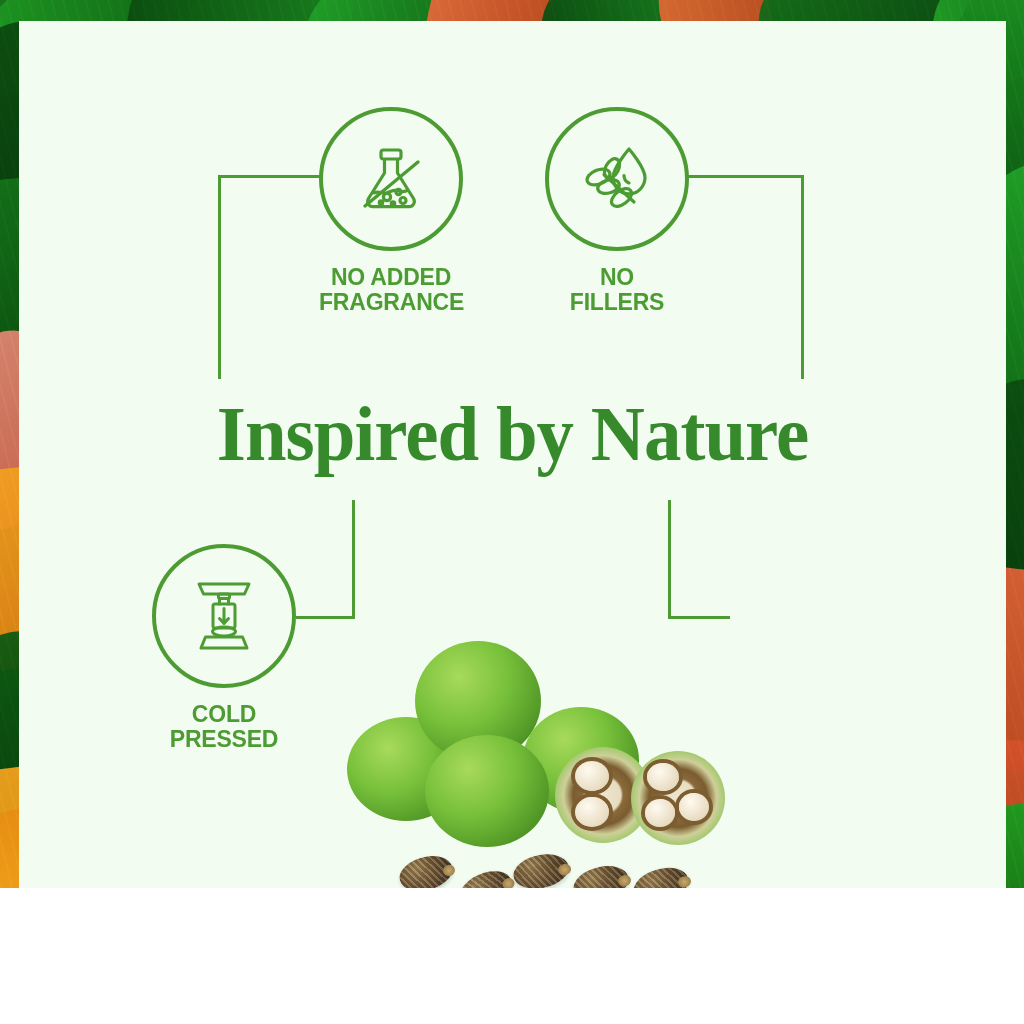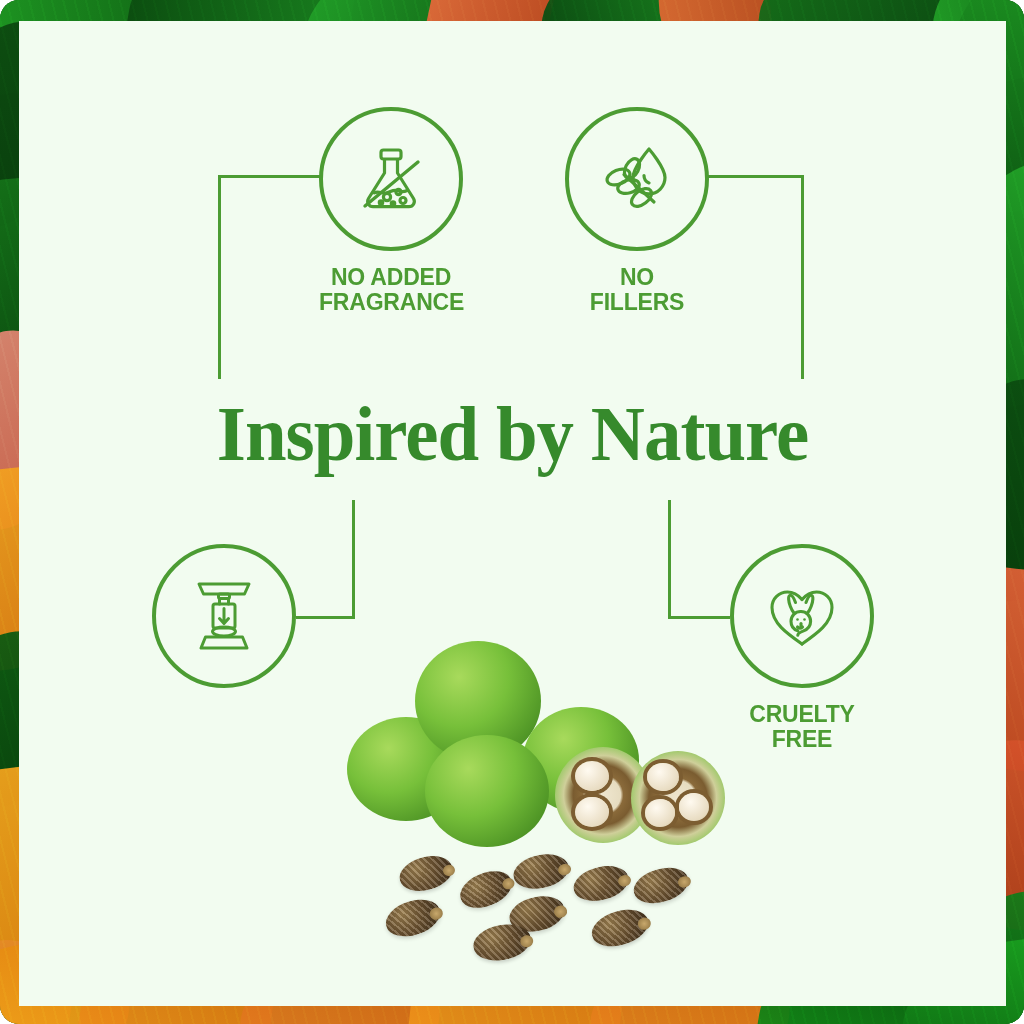--- a/index.html
+++ b/index.html
@@ -9,24 +9,23 @@
     width: 1024px;
     height: 1024px;
     overflow: hidden;
     font-family: "Liberation Sans", sans-serif;
   }
 
   
   #poster {
     position: relative;
     width: 1024px;
-    height: 1024px;
+    height: 888px;
     background: #0d5c16;
     overflow: hidden;
-    border-radius: 19px;
   }
 
   .border-art {
     position: absolute;
     inset: 0;
     overflow: hidden;
   }
 
   
   .leaf-base {
@@ -256,21 +255,21 @@
             <circle cx="33" cy="66.5" r="1.7"></circle>
             <circle cx="45" cy="67.5" r="1.7"></circle>
             <path d="M17 70 L70 26" stroke-width="3.4"></path>
           </svg>
         </span>
       </div>
       <div class="badge-label">NO ADDED
 FRAGRANCE</div>
     </div>
 
-    <div class="badge" style="left:546px; top:86px; width:144px;">
+    <div class="badge" style="left:526px; top:86px; width:144px;">
       <div class="ring">
         <span>
           <svg width="86" height="86" viewBox="0 0 86 86" fill="none" stroke="#4c9c33" stroke-width="3.2" stroke-linecap="round" stroke-linejoin="round">
             <path d="M55 13c0 0 16 18.5 16 28.5C71 50.5 63.8 57.8 55 57.8S39 50.5 39 41.5C39 31.5 55 13 55 13z"></path>
             <path d="M50 39.5c0 3.3 2 6.2 5 7.4"></path>
             <ellipse cx="24.5" cy="41" rx="12" ry="7" transform="rotate(-22 24.5 41)"></ellipse>
             <ellipse cx="38" cy="32.5" rx="10.5" ry="6.5" transform="rotate(-62 38 32.5)"></ellipse>
             <ellipse cx="34.5" cy="50.5" rx="11" ry="6.5" transform="rotate(-15 34.5 50.5)"></ellipse>
             <ellipse cx="47.5" cy="61.5" rx="11.5" ry="6.8" transform="rotate(-38 47.5 61.5)"></ellipse>
             <path d="M30 38.5 L60 66"></path>
@@ -288,42 +287,24 @@
             <path d="M16 9h50l-4.5 10h-41z"></path>
             <rect x="35.5" y="19" width="11" height="4.5" rx="1.6"></rect>
             <path d="M36.5 23.5v5.5M45.5 23.5v5.5"></path>
             <rect x="30" y="29" width="22" height="24" rx="2"></rect>
             <path d="M41 33.5v14M41 48.5l-4.5-5M41 48.5l4.5-5"></path>
             <ellipse cx="41" cy="56.5" rx="11.5" ry="4.5"></ellipse>
             <path d="M18 73h46l-4.5-11h-37z"></path>
           </svg>
         </span>
       </div>
+      <div class="badge-label">COLD
+PRESSED</div>
     </div>
 
-    <div class="badge" style="left:711px; top:523px; width:144px;">
-      <div class="ring">
-        <span>
-          <svg width="86" height="86" viewBox="0 0 86 86" fill="none" stroke="#4c9c33" stroke-width="3.1" stroke-linecap="round" stroke-linejoin="round">
-            <path d="M43 71C28 60.5 13 50 13 34.5 13 25.5 20 19 28.5 19c5.6 0 10.3 2.6 14.5 7.5"></path>
-            <path d="M43 71c15-10.5 30-21 30-36.5C73 25.5 66 19 57.5 19c-5.6 0-10.3 2.6-14.5 7.5"></path>
-            <path d="M36.5 29.5c-1.6-4.3-3.7-7.8-5.6-7.1-1.9.7-1.6 5.5.4 10.8 1 2.7 2.3 5 3.5 6.5"></path>
-            <path d="M47 29.5c1.6-4.3 3.7-7.8 5.6-7.1 1.9.7 1.6 5.5-.4 10.8-1 2.7-2.3 5-3.5 6.5"></path>
-            <path d="M41.8 38.5c-5.6 0-9.8 4.3-9.8 9.8 0 4.6 2.8 8.3 6.8 9.5"></path>
-            <path d="M41.8 38.5c5.6 0 9.8 4.3 9.8 9.8 0 5.4-3.4 8.4-7.6 9.8-2.9 1-5.2 2-5.2 4.2"></path>
-            <circle cx="38.5" cy="46.5" r="1.3" fill="#4c9c33" stroke="none"></circle>
-            <circle cx="45.5" cy="46.5" r="1.3" fill="#4c9c33" stroke="none"></circle>
-            <path d="M42 50.5v2.5"></path>
-            <path d="M38.5 54c1.4 1.2 3.6 1.2 5 0"></path>
-          </svg>
-        </span>
-      </div>
-      <div class="badge-label">CRUELTY
-FREE</div>
-    </div>
 
     <div id="headline">Inspired by Nature</div>
 
     <div id="seeds">
 
       <div class="pod" style="left:10px;  top:88px;  width:118px; height:104px;"></div>
       <div class="pod" style="left:78px;  top:12px;  width:126px; height:120px;"></div>
       <div class="pod" style="left:186px; top:78px;  width:116px; height:106px;"></div>
       <div class="pod" style="left:88px;  top:106px; width:124px; height:112px;"></div>
 

